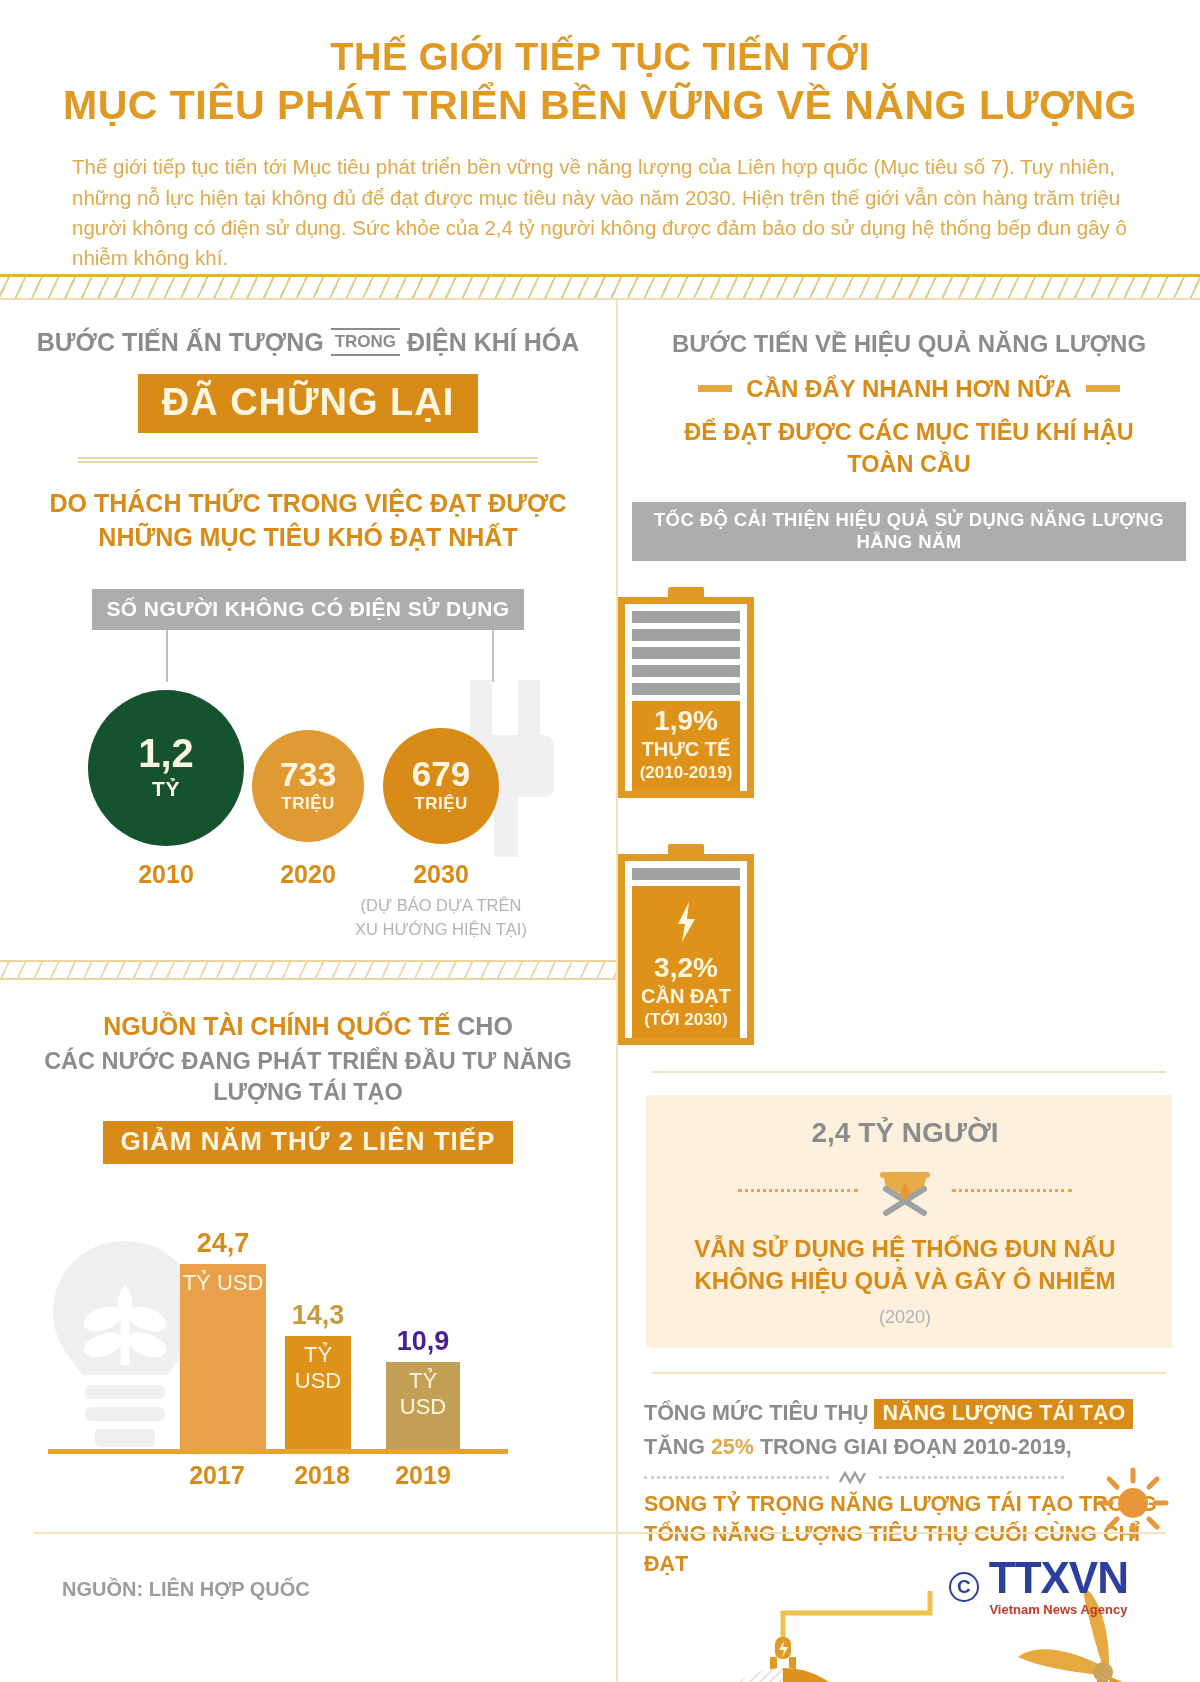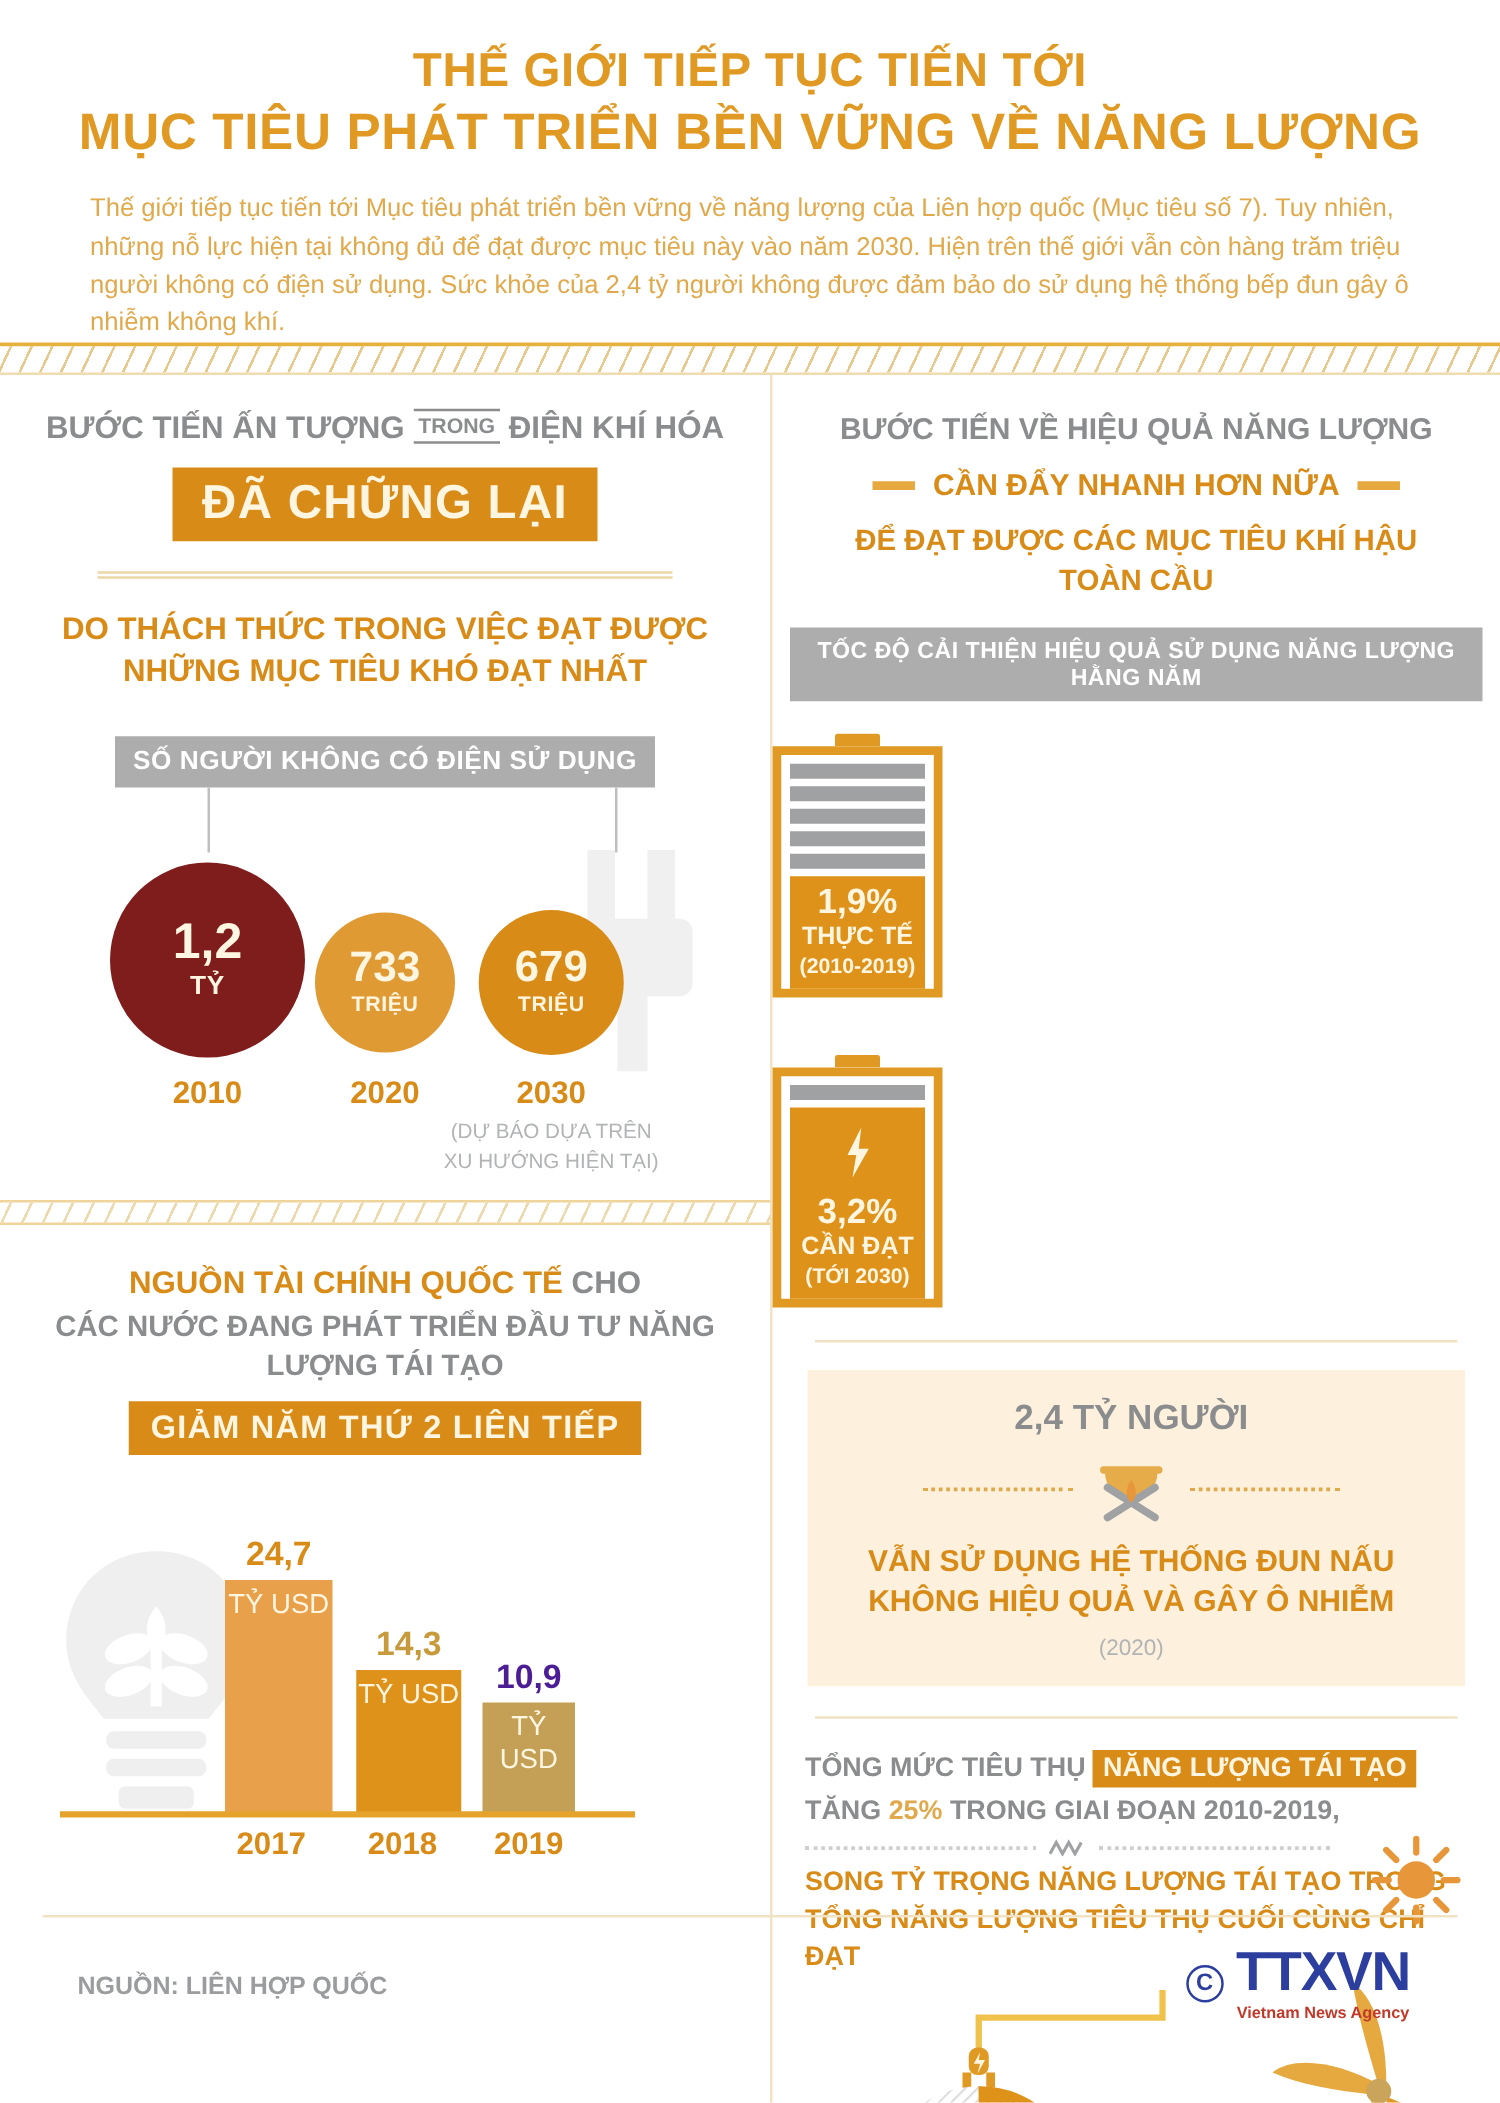--- a/index.html
+++ b/index.html
@@ -212,21 +212,21 @@
 
       <div id="circle-row">
 
         <svg style="position:absolute;right:6px;top:-32px;" width="200" height="250">
           <rect x="60" y="30" width="22" height="55" fill="#F0F0F0"></rect>
           <rect x="108" y="30" width="22" height="55" fill="#F0F0F0"></rect>
           <rect x="48" y="85" width="96" height="62" rx="10" fill="#F0F0F0"></rect>
           <rect x="84" y="147" width="24" height="60" fill="#F0F0F0"></rect>
         </svg>
 
-        <div class="circ" style="left:88px;top:8px;width:156px;height:156px;background:#7f1d1d;justify-content:center;">
+        <div class="circ" style="left:88px;top:8px;width:156px;height:156px;background:#14532d;justify-content:center;">
           <div class="v" style="font-size:40px;">1,2</div>
           <div class="u" style="font-size:21px;margin-top:5px;">TỶ</div>
         </div>
 
         <div class="circ" style="left:252px;top:48px;width:112px;height:112px;background:#E09A34;">
           <div class="v" style="font-size:34px;">733</div>
           <div class="u" style="font-size:17px;margin-top:4px;">TRIỆU</div>
         </div>
 
         <div class="circ" style="left:383px;top:46px;width:116px;height:116px;background:#D98B17;">
@@ -269,21 +269,21 @@
         <ellipse cx="58" cy="84" rx="20" ry="11" fill="#fff" transform="rotate(-20 58 84)"></ellipse>
         <ellipse cx="102" cy="84" rx="20" ry="11" fill="#fff" transform="rotate(20 102 84)"></ellipse>
         <ellipse cx="58" cy="110" rx="20" ry="11" fill="#fff" transform="rotate(-20 58 110)"></ellipse>
         <ellipse cx="102" cy="110" rx="20" ry="11" fill="#fff" transform="rotate(20 102 110)"></ellipse>
       </svg>
 
       <div class="bar" style="left:180px;width:86px;height:186px;background:#E8A04A;">
         <div class="lbl" style="color:#D98B17;">24,7</div>
         <div class="unit">TỶ USD</div>
       </div>
-      <div class="bar" style="left:285px;width:84px;height:114px;background:#DE9219;">
+      <div class="bar" style="left:285px;width:66px;height:114px;background:#DE9219;">
         <div class="lbl" style="color:#C79A3C;">14,3</div>
         <div class="unit">TỶ USD</div>
       </div>
       <div class="bar" style="left:386px;width:74px;height:88px;background:#C3A055;">
         <div class="lbl" style="color:#4c1d95;">10,9</div>
         <div class="unit">TỶ USD</div>
       </div>
 
       <div id="baseline"></div>
       <div class="bar-year" style="left:172px;">2017</div>

